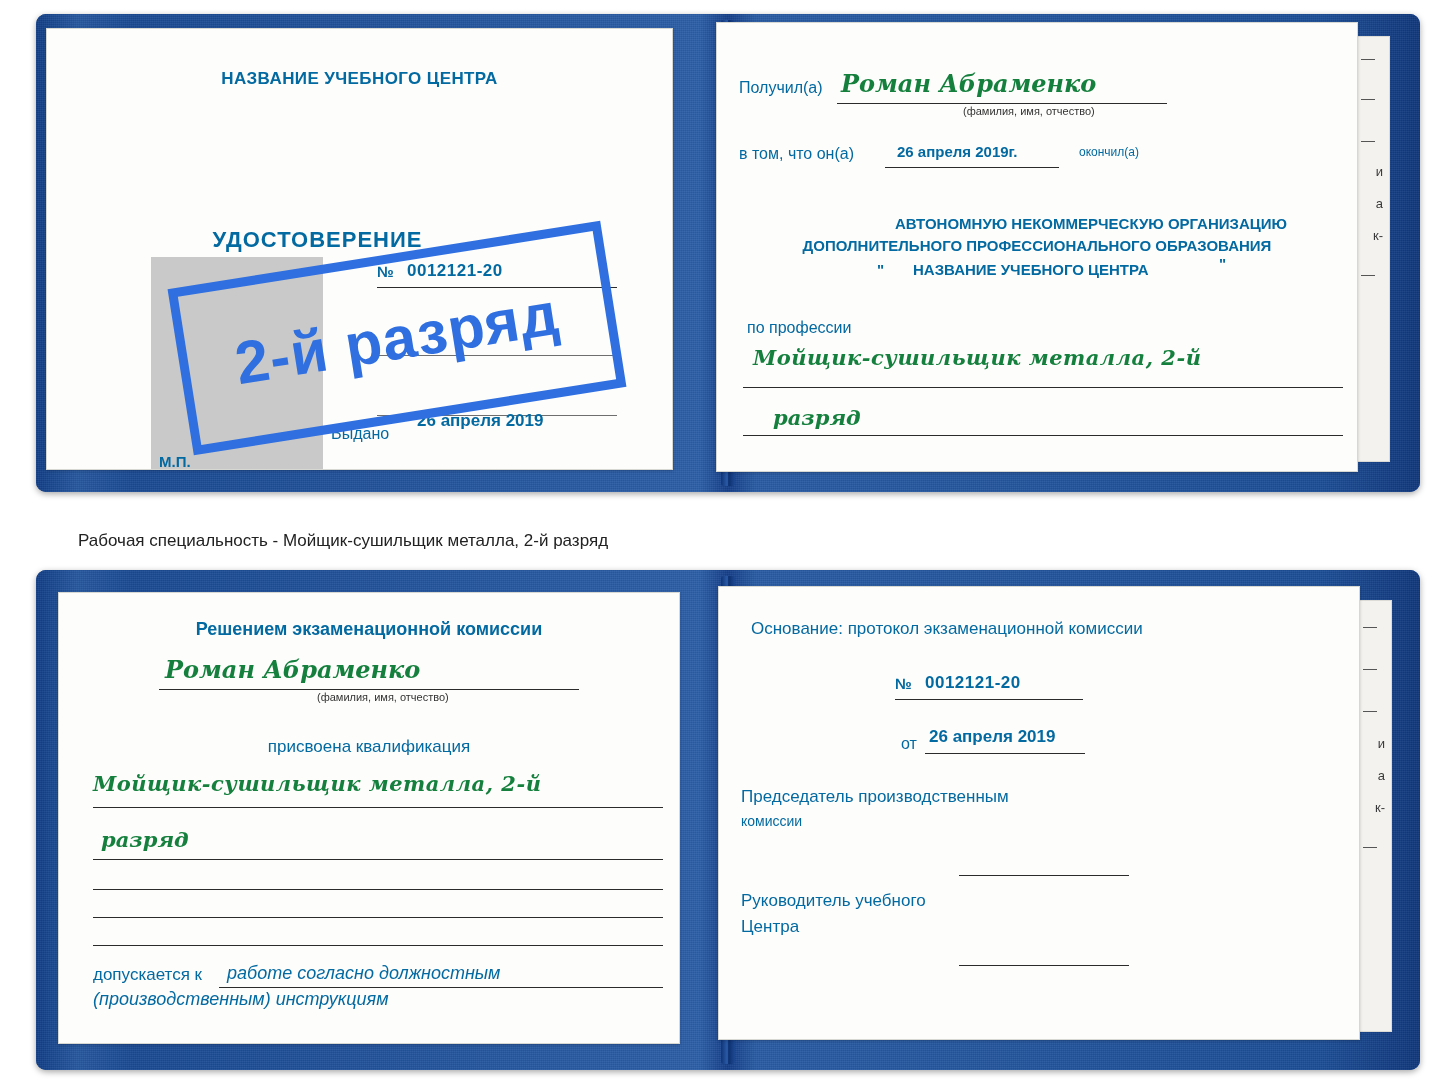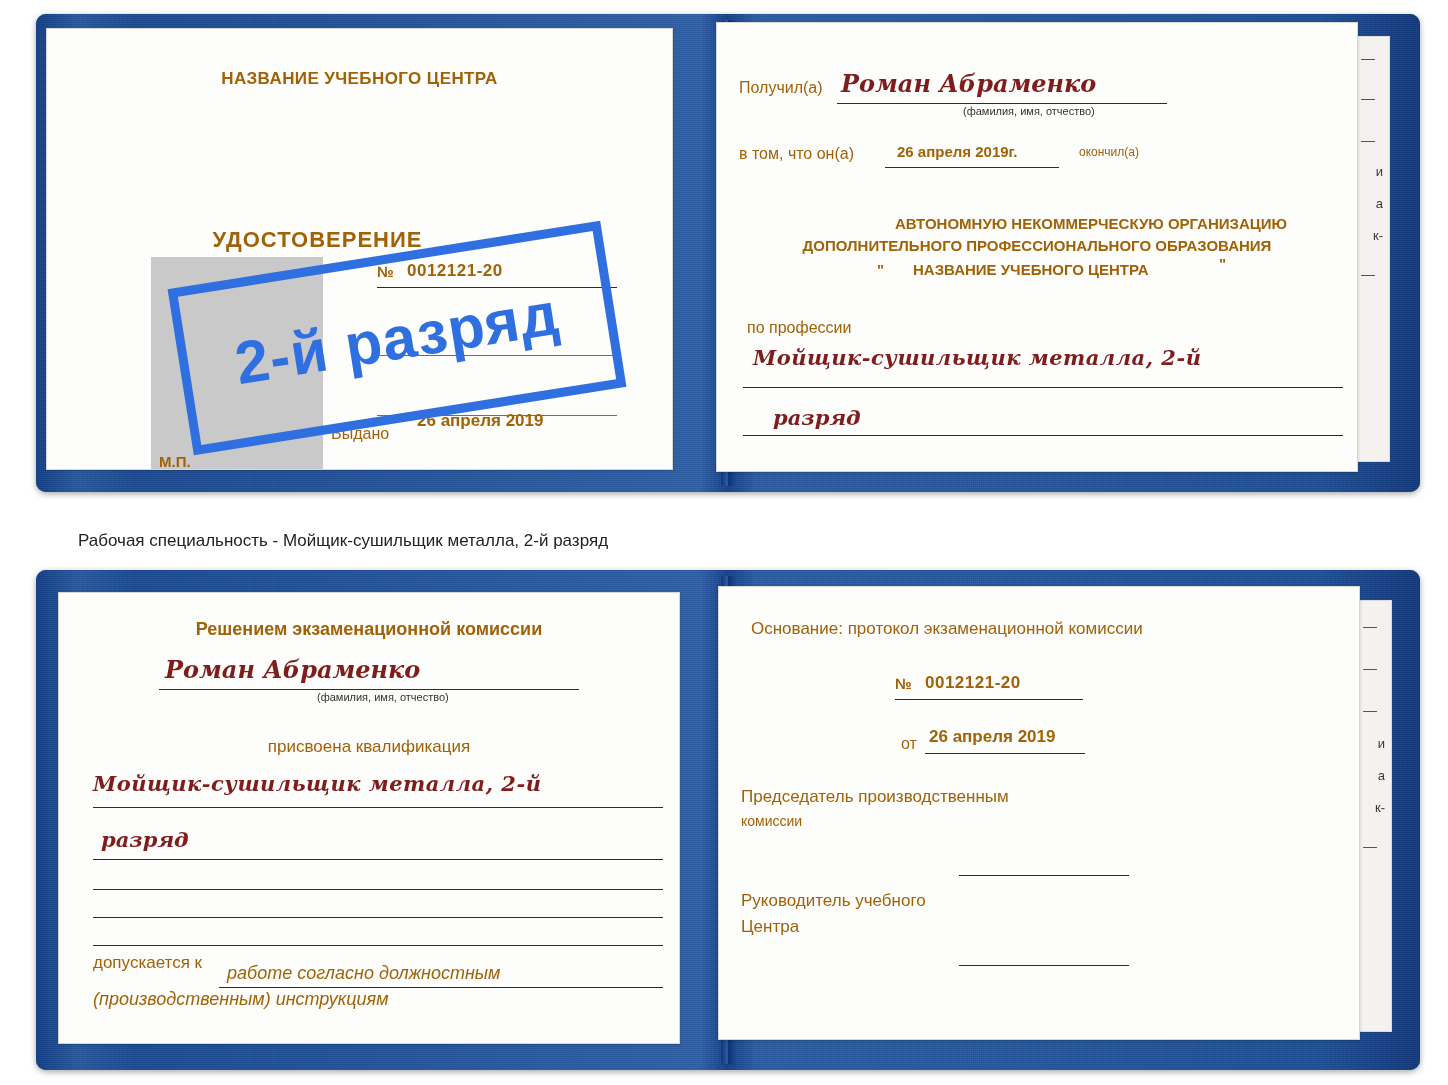--- a/index.html
+++ b/index.html
@@ -100,28 +100,28 @@
     position: absolute;
     width: 14px;
     height: 1px;
     background: #555;
   }
 
   
   .t {
     position: absolute;
     white-space: nowrap;
-    color: #a16207;
+    color: #0369a1;
   }
   .bold { font-weight: bold; text-align: center; }
   .center { text-align: center; }
   .hand {
     font-family: "DejaVu Serif", serif;
     font-style: italic;
-    color: #7f1d1d;
+    color: #15803d;
     font-weight: bold;
   }
   .rule {
     position: absolute;
     height: 1px;
     background: #2b2b2b;
   }
   .rule-soft { background: #6e6e6e; }
 
   
@@ -259,21 +259,21 @@
 
   <div class="t hand" style="left:34px; top:178px; font-size:21px; letter-spacing:.5px;">Мойщик-сушильщик металла, 2-й</div>
   <div class="rule" style="left:34px; top:214px; width:570px;"></div>
 
   <div class="t hand" style="left:42px; top:234px; font-size:21px;">разряд</div>
   <div class="rule" style="left:34px; top:266px; width:570px;"></div>
   <div class="rule" style="left:34px; top:296px; width:570px;"></div>
   <div class="rule" style="left:34px; top:324px; width:570px;"></div>
   <div class="rule" style="left:34px; top:352px; width:570px;"></div>
 
-  <div class="t" style="left:34px; top:360px; font-size:17px;">допускается к</div>
+  <div class="t" style="left:34px; top:372px; font-size:17px;">допускается к</div>
   <div class="t" style="left:168px; top:370px; font-size:18px; font-style:italic;">работе согласно должностным</div>
   <div class="t" style="left:34px; top:396px; font-size:18px; font-style:italic;">(производственным) инструкциям</div>
   <div class="rule" style="left:160px; top:394px; width:444px;"></div>
 </div>
 
 <div class="page page-4">
   <div class="t" style="left:32px; top:32px; font-size:17px;">Основание: протокол экзаменационной комиссии</div>
 
   <div class="t bold" style="left:176px; top:88px; font-size:15px;">№</div>
   <div class="t bold" style="left:206px; top:86px; font-size:17px; letter-spacing:.5px;">0012121-20</div>

